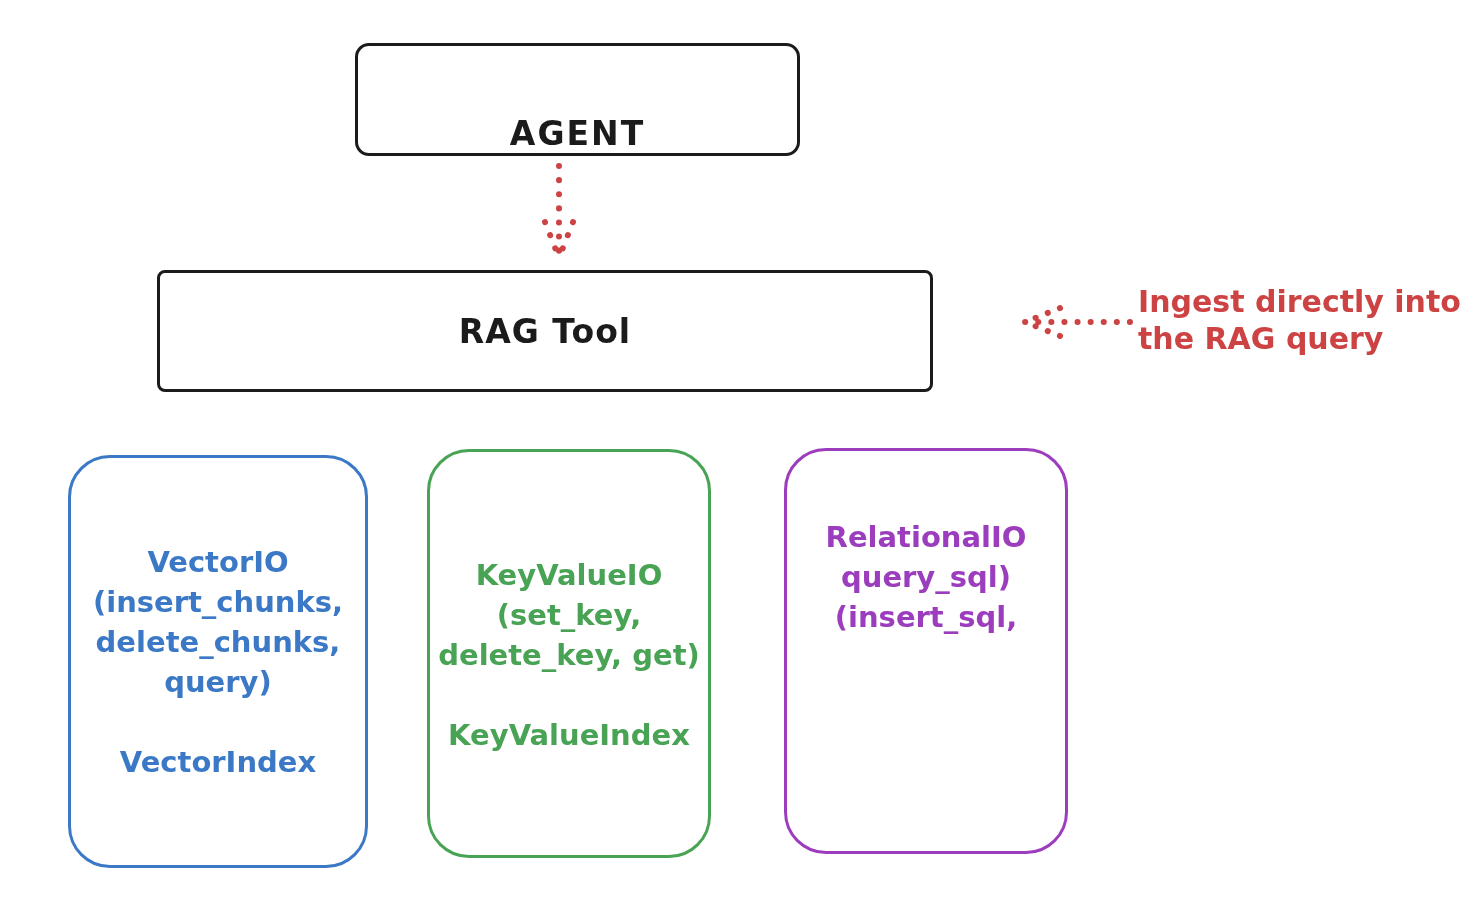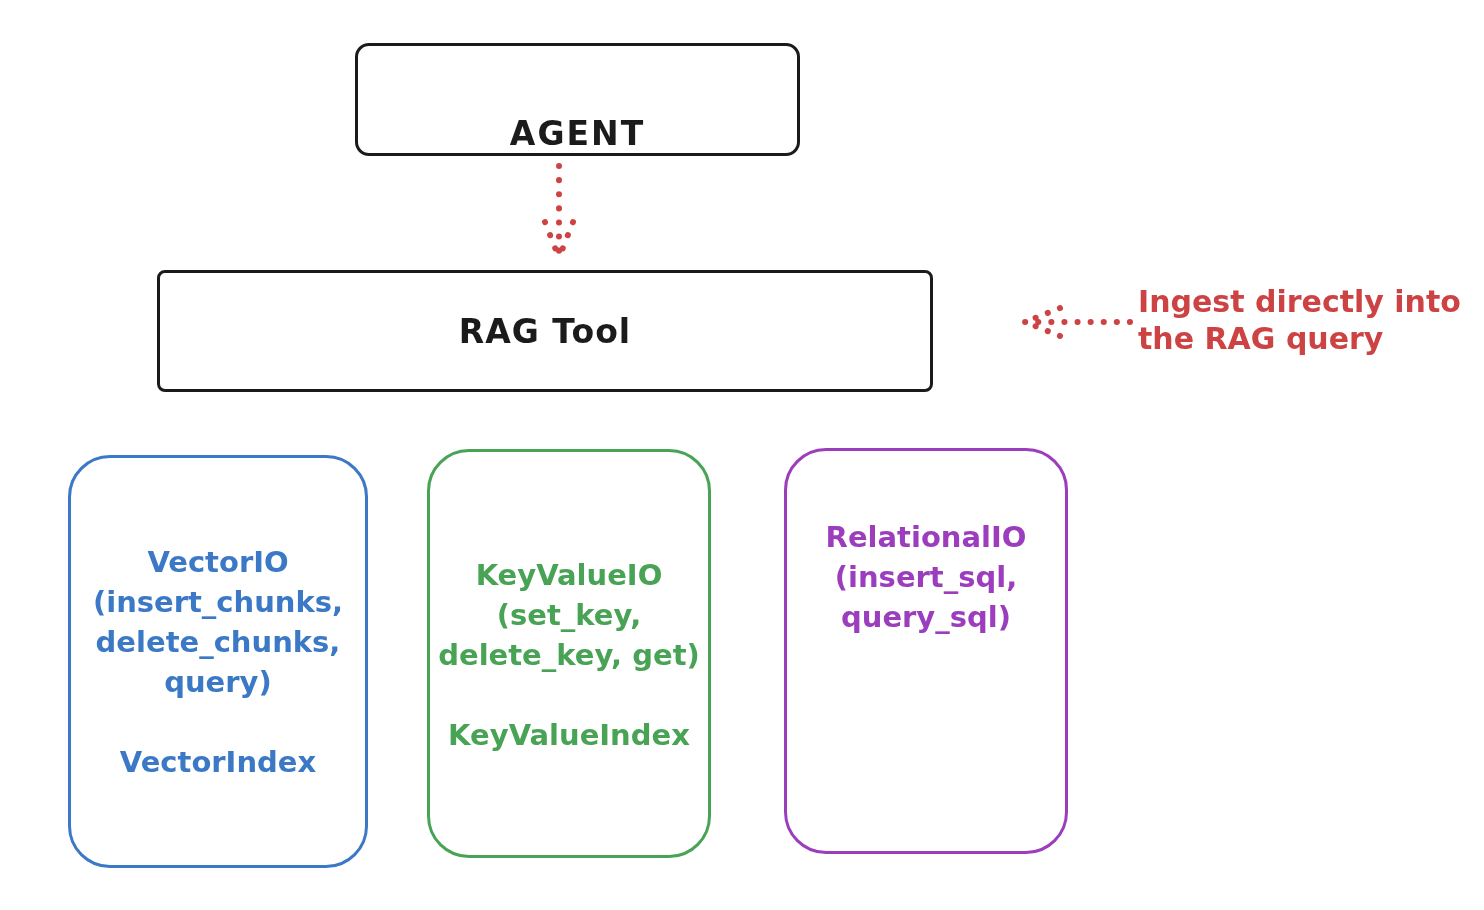--- a/index.html
+++ b/index.html
@@ -147,17 +147,17 @@
   <div class="backend" id="vector-box">
     <div>VectorIO</div>
     <div>(insert_chunks,</div>
     <div>delete_chunks,</div>
     <div>query)</div>
     <div class="index-label">VectorIndex</div>
   </div>
 
   <div class="backend" id="rel-box">
     <div>RelationalIO</div>
+    <div>query_sql)</div>
     <div>(insert_sql,</div>
-    <div>query_sql)</div>
   </div>
 
 </div>
 
 </body></html>

